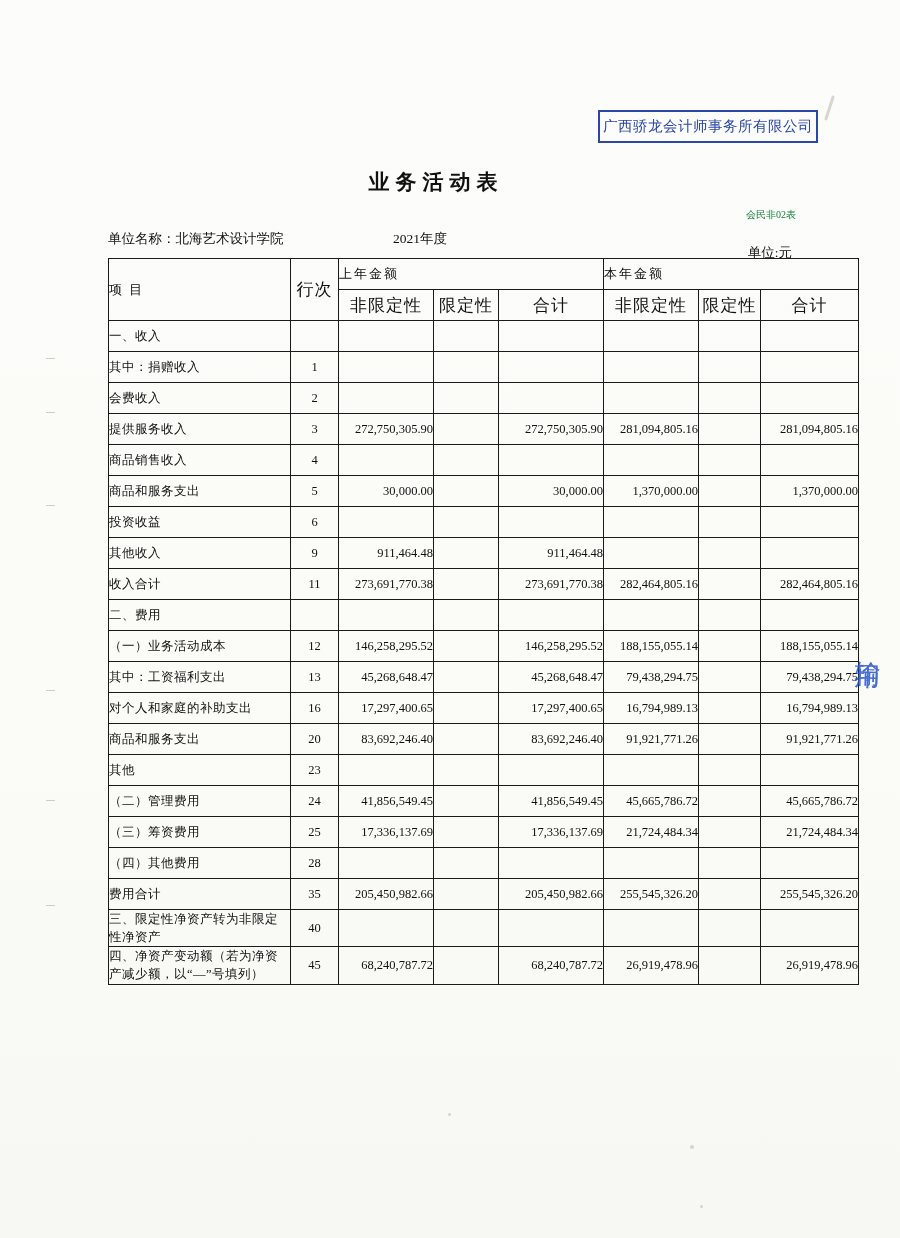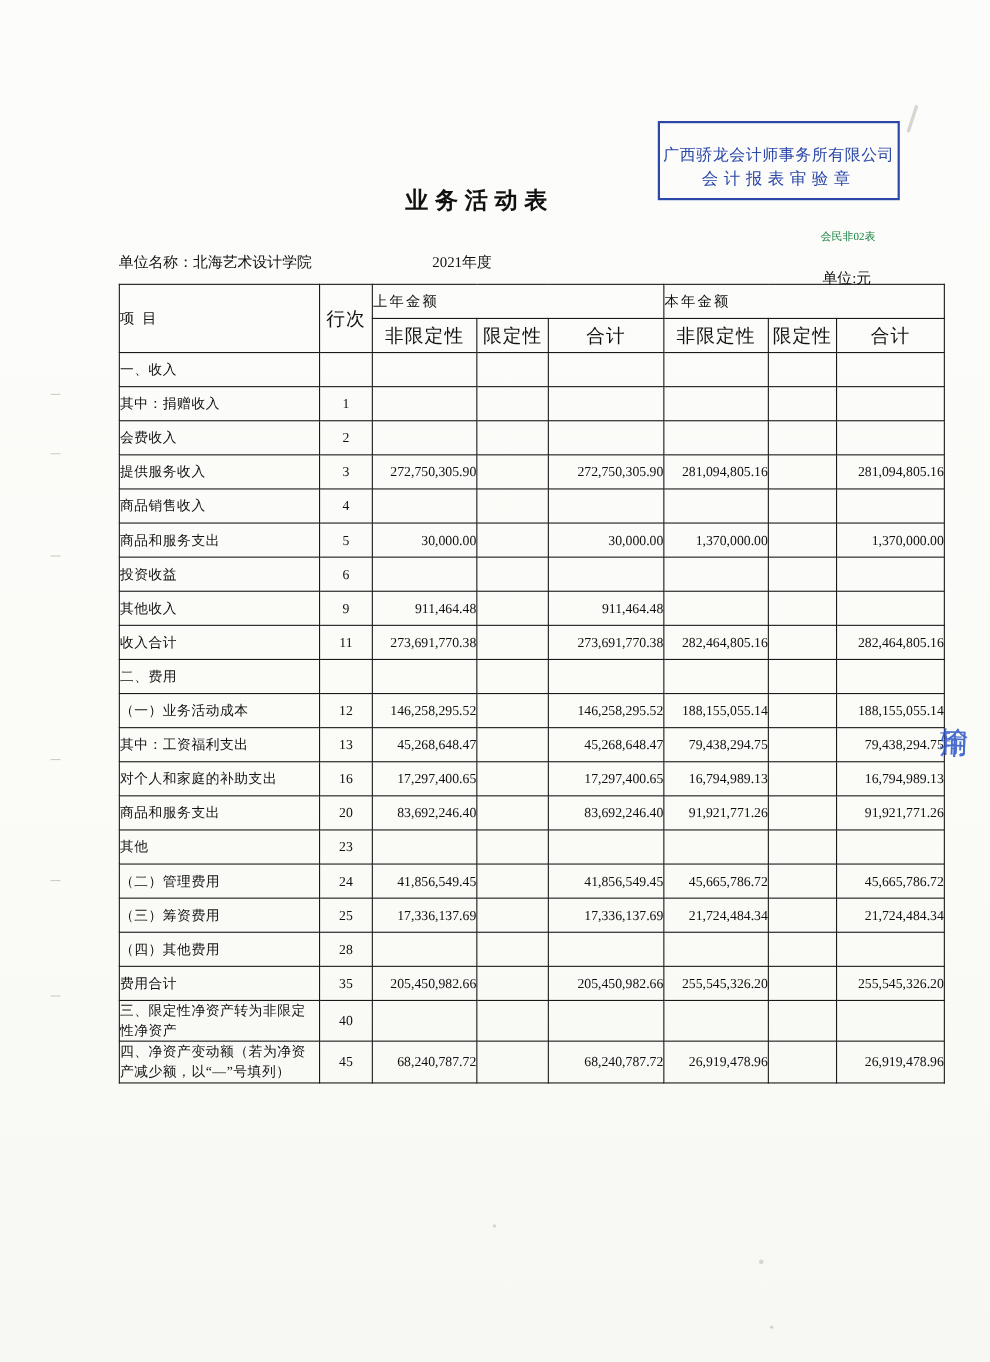--- a/index.html
+++ b/index.html
@@ -29,21 +29,21 @@
     position: absolute;
     left: 598px;
     top: 110px;
     width: 212px;
     border: 2px solid #2b47a8;
     color: #2b47a8;
     text-align: center;
     font-size: 14.5px;
     letter-spacing: 0.5px;
     line-height: 1.55;
-    padding: 18px 2px 4px 2px;
+    padding: 3px 2px 4px 2px;
     font-family: "Liberation Serif", "DejaVu Serif", serif;
     background: transparent;
   }
   .stamp .line2 {
     letter-spacing: 5px;
     font-size: 15px;
   }
   .doc-title {
     position: absolute;
     top: 168px;
@@ -163,21 +163,20 @@
   <div class="speck" style="left:448px; top:1113px; width:3px; height:3px;"></div>
   <div class="edge-tick" style="top:358px;"></div>
   <div class="edge-tick" style="top:412px;"></div>
   <div class="edge-tick" style="top:505px;"></div>
   <div class="edge-tick" style="top:690px;"></div>
   <div class="edge-tick" style="top:800px;"></div>
   <div class="edge-tick" style="top:905px;"></div>
 
   <div class="stamp">
     <div>广西骄龙会计师事务所有限公司</div>
-    <div class="line2">会计报表审验章</div>
   </div>
 
   <div class="doc-title">业务活动表</div>
   <div class="form-code">会民非02表</div>
 
   <div class="meta-row">
     <span class="meta-unit-name">单位名称：北海艺术设计学院</span>
     <span class="meta-year">2021年度</span>
     <span class="meta-currency">单位:元</span>
   </div>

